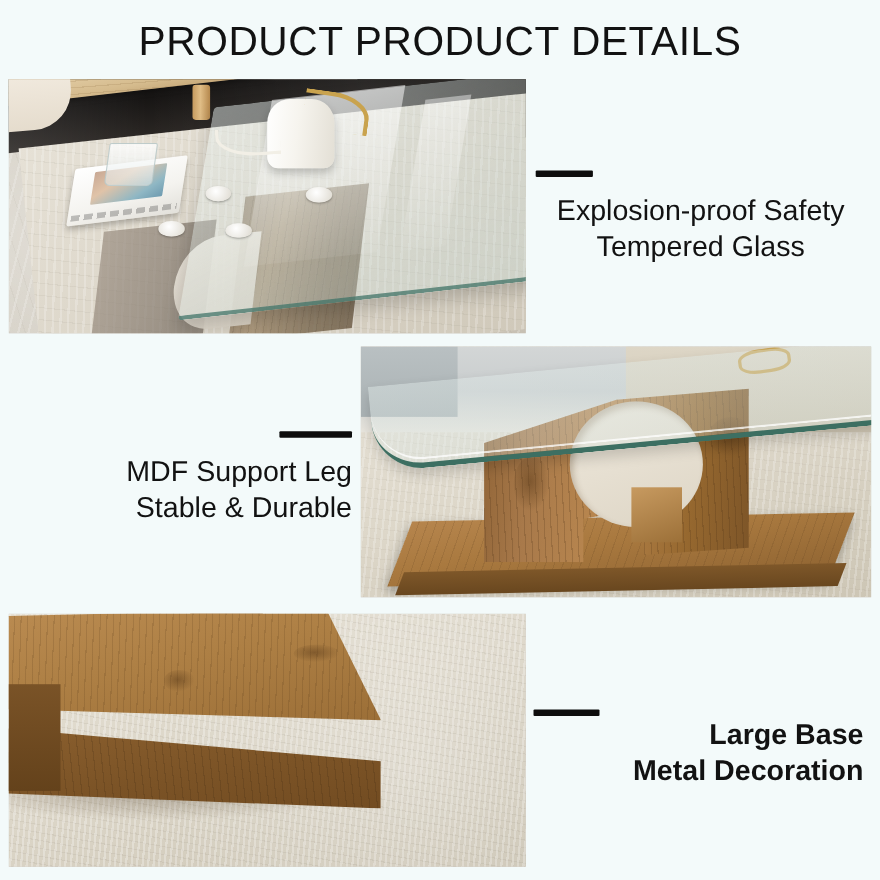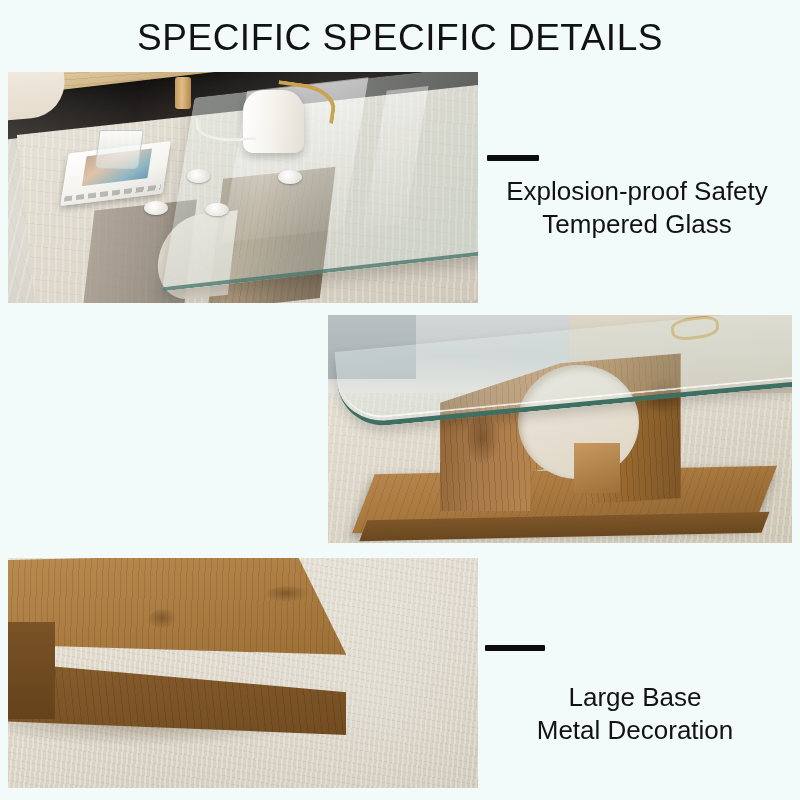--- a/index.html
+++ b/index.html
@@ -325,28 +325,28 @@
   #cap1{left:487px;top:155px;width:300px;}
   #cap1 .dash{width:52px;}
   #cap1 .cap-text{margin-top:14px;text-align:center;}
 
   #cap2{left:80px;top:392px;width:240px;text-align:right;}
   #cap2 .dash{width:66px;margin-left:auto;}
   #cap2 .cap-text{margin-top:14px;text-align:right;}
 
   #cap3{left:485px;top:645px;width:300px;}
   #cap3 .dash{width:60px;}
-  #cap3 .cap-text{margin-top:30px;text-align:center;}
+  #cap3 .cap-text{margin-top:0;text-align:right;font-weight:bold;}
 </style>
 </head>
 <body style="background: rgb(243, 250, 250);">
 
 <div class="stage">
 
-  <div class="title">SPECIFIC SPECIFIC DETAILS</div>
+  <div class="title">PRODUCT PRODUCT DETAILS</div>
 
   <div class="panel" id="panel1">
     <div class="p1-floor"></div>
     <div class="p1-grain"></div>
     <div class="p1-rightfloor"></div>
     <div class="p1-darkband"></div>
     <div class="p1-bench"></div>
     <div class="p1-wall"></div>
     <div class="p1-leg"></div>
     <div class="p1-rug"></div>
@@ -397,20 +397,25 @@
     <div class="p3-knot"></div>
     <div class="p3-knot b"></div>
   </div>
 
   <div class="caption" id="cap1">
     <div class="dash"></div>
     <div class="cap-text">Explosion-proof Safety
 Tempered Glass</div>
   </div>
 
+  <div class="caption" id="cap2">
+    <div class="dash"></div>
+    <div class="cap-text">MDF Support Leg
+Stable &amp; Durable</div>
+  </div>
 
   <div class="caption" id="cap3">
     <div class="dash"></div>
     <div class="cap-text">Large Base
 Metal Decoration</div>
   </div>
 
 </div>
 
 </body></html>

